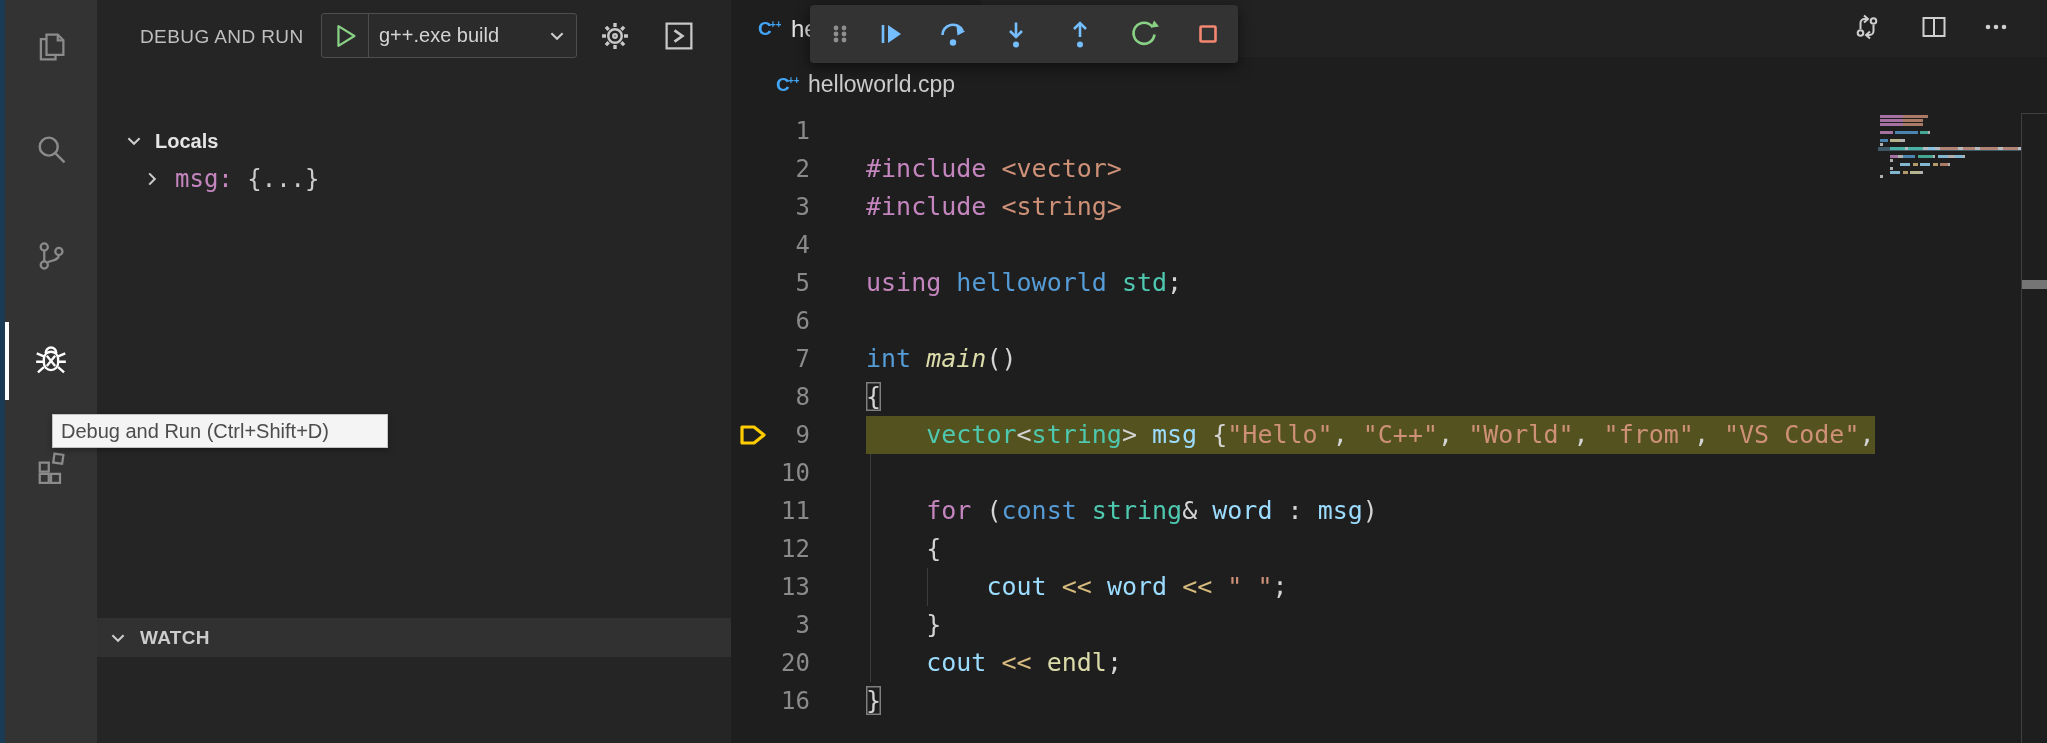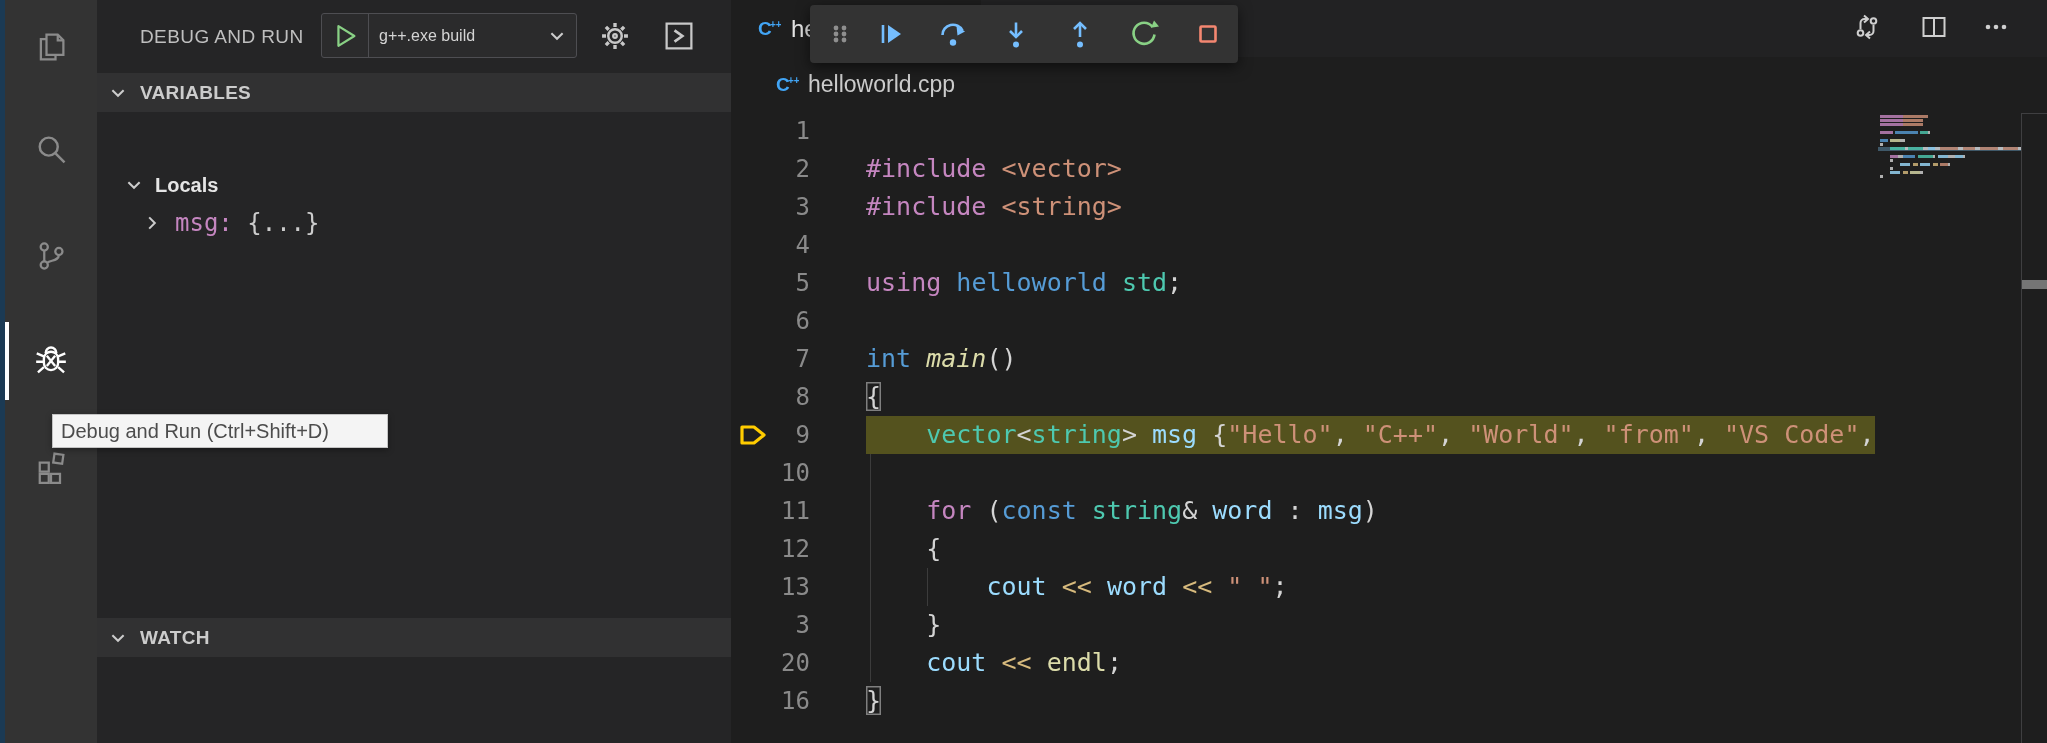--- a/index.html
+++ b/index.html
@@ -16,27 +16,27 @@
   .ab-item{position:absolute;left:0;width:92px;height:92px;display:flex;align-items:center;justify-content:center;color:#8b8b8b;}
   .ab-item.active{color:#ffffff;}
   .ab-active-bar{position:absolute;left:0;top:322px;width:4px;height:78px;background:#ffffff;}
 
   
   .sidebar{left:97px;top:0;width:634px;height:743px;background:#252526;}
   .sb-title{position:absolute;left:43px;top:26px;font-size:19px;letter-spacing:.4px;color:#bfbfbf;white-space:nowrap;}
   .launch{position:absolute;left:224px;top:13px;width:256px;height:45px;border:1px solid #4e4e52;border-radius:3px;
           background:#2b2b2c;display:flex;align-items:center;box-sizing:border-box;cursor:pointer;}
   .launch .divider{width:1px;height:100%;background:#4e4e52;margin:0 10px 0 8px;}
-  .launch .label{font-size:16px;color:#d4d4d4;white-space:nowrap;}
+  .launch .label{font-size:20px;color:#d4d4d4;white-space:nowrap;}
   .launch .chev{margin-left:auto;margin-right:10px;}
   .icon-btn{position:absolute;color:#c8c8c8;cursor:pointer;}
   .band{position:absolute;left:0;width:634px;height:39px;background:#313132;display:flex;align-items:center;
         padding-left:12px;box-sizing:border-box;color:#cccccc;font-weight:bold;font-size:19px;letter-spacing:.3px;cursor:pointer;}
   .band .chev{margin-right:13px;}
-  .row{position:absolute;display:flex;align-items:center;cursor:pointer;margin-top:44px;}
+  .row{position:absolute;display:flex;align-items:center;cursor:pointer;}
   .locals-row{left:0;top:122px;width:634px;height:38px;padding-left:28px;box-sizing:border-box;}
   .locals-row .lbl{font-weight:bold;font-size:20px;color:#e5e5e5;margin-left:12px;}
   .var-row{left:0;top:160px;width:634px;height:38px;padding-left:46px;box-sizing:border-box;
            font-family:"DejaVu Sans Mono",monospace;font-size:24px;}
   .var-row .vname{color:#c586c0;margin-left:14px;white-space:pre;}
   .var-row .vval{color:#cccccc;white-space:pre;}
 
   
   .tooltip{left:52px;top:414px;width:336px;height:34px;background:#f4f4f4;border:1px solid #c3c3c3;
            color:#4c4c4c;font-size:20px;display:flex;align-items:center;padding-left:8px;box-sizing:border-box;
@@ -164,28 +164,20 @@
         <path stroke-width="3" d="M16 4.5 V8 M16 24 V27.5 M4.5 16 H8 M24 16 H27.5 M7.9 7.9 L10.4 10.4 M21.6 21.6 L24.1 24.1 M24.1 7.9 L21.6 10.4 M10.4 21.6 L7.9 24.1"></path>
       </svg>
     </span>
     <span class="icon-btn" style="left:564px;top:18px">
       <svg width="36" height="36" viewBox="0 0 32 32" fill="none" stroke="currentColor" stroke-width="2">
         <rect x="5" y="5" width="22" height="22"></rect>
           <path d="M12 11 L19 16 L12 21" stroke-width="2.4"></path>
       </svg>
     </span>
 
-    <div class="band" style="top:73px">
-      <span class="chev">
-        <svg width="18" height="18" viewBox="0 0 16 16" fill="none" stroke="#cccccc" stroke-width="1.8">
-            <path d="M3 5.5 L8 10.5 L13 5.5"></path>
-          </svg>
-      </span>
-      <span>VARIABLES</span>
-    </div>
 
     <div class="row locals-row">
       <span class="chev">
         <svg width="18" height="18" viewBox="0 0 16 16" fill="none" stroke="#cccccc" stroke-width="1.8">
             <path d="M3 5.5 L8 10.5 L13 5.5"></path>
           </svg>
       </span>
       <span class="lbl">Locals</span>
     </div>
 

